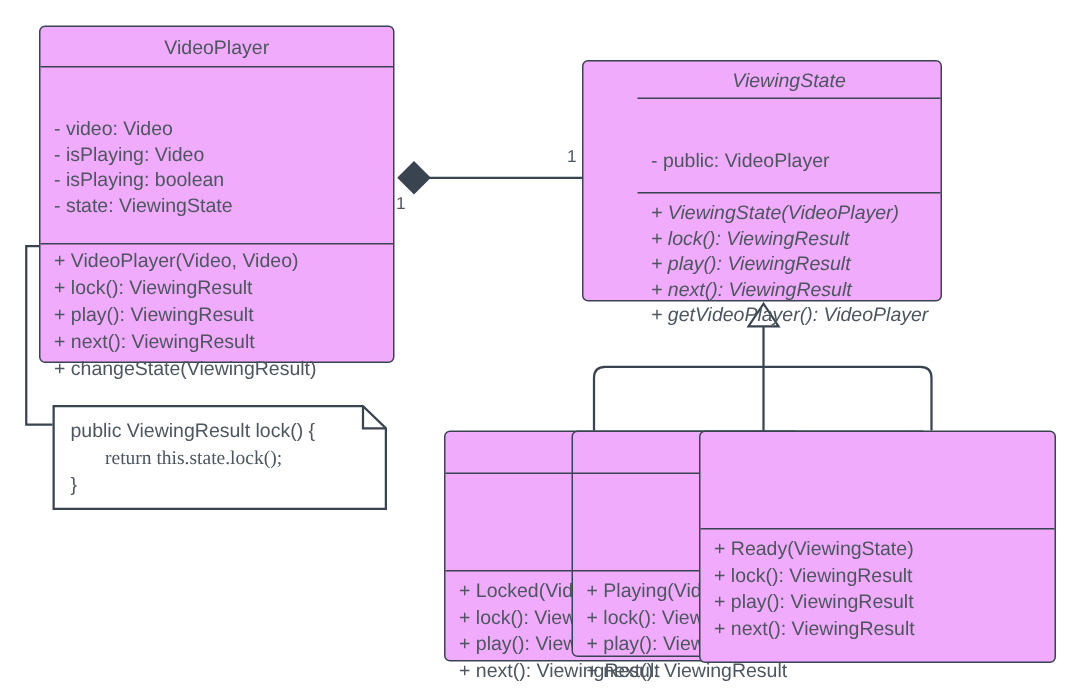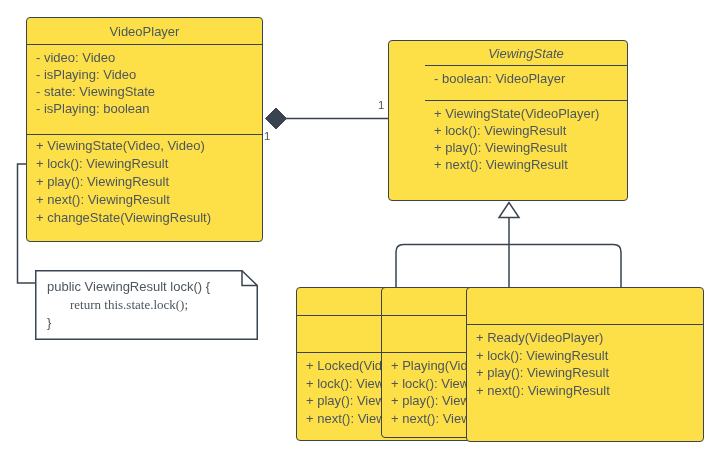--- a/index.html
+++ b/index.html
@@ -8,36 +8,36 @@
     --bg:#ffffff;
   }
   html,body{margin:0;padding:0;}
   body{
     width:726px;height:466px;position:relative;background:var(--bg);
     font-family:"Liberation Sans", sans-serif;color:var(--text);overflow:hidden;
   }
   #canvas{position:absolute;inset:0;width:726px;height:466px;}
   svg.connectors{position:absolute;left:0;top:0;z-index:0;}
   .cls{
-    position:absolute;background:#fde047;border:1.5px solid var(--stroke);
+    position:absolute;background:#f0abfc;border:1.5px solid var(--stroke);
     border-radius:4px;display:flex;flex-direction:column;box-sizing:border-box;
   }
   .cls .title{
     border-bottom:1.5px solid var(--stroke);
     display:flex;align-items:center;justify-content:center;
     font-size:13px;flex:0 0 auto;box-sizing:border-box;white-space:nowrap;overflow:hidden;
   }
   .cls .attrs{
     border-bottom:1.5px solid var(--stroke);
-    box-sizing:border-box;flex:0 0 auto;padding:4px 0 0 9px;
+    box-sizing:border-box;flex:0 0 auto;padding:4px 0 0 9px;margin-top:28px;
   }
   .cls .methods{flex:1 1 auto;box-sizing:border-box;padding:2px 0 0 9px;}
   .line{font-size:13px;line-height:17px;white-space:nowrap;}
   .vp .methods .line{line-height:18px;}
-  .vs .methods .line{line-height:17px;}
+  .vs .methods .line{line-height:17px;font-style:italic;}
   .sub .methods .line{line-height:17.5px;}
   .vs .title-label{font-style:italic;}
   .notetext{
     position:absolute;left:35px;top:270px;width:222px;height:70px;
     box-sizing:border-box;padding:8px 0 0 12px;z-index:1;
   }
   .notetext .line{line-height:18px;}
   .notetext .indented{padding-left:23px;font-family:Liberation Serif, serif;}
   .mult{
     position:absolute;font-size:11.5px;line-height:12px;color:var(--text);z-index:1;
@@ -63,44 +63,45 @@
     <path d="M242,270.75 L242,285.5 L257.25,285.5" fill="none" stroke="#394450" stroke-width="1.5"></path>
   </svg>
 
   <div class="cls vp" style="left:26px;top:17px;width:237px;height:225px;z-index:1;">
     <div class="title" style="height:27px;">
       <span class="title-label">VideoPlayer</span>
     </div>
     <div class="attrs" style="height:90px;">
       <div class="line">- video: Video</div>
       <div class="line">- isPlaying: Video</div>
+      <div class="line">- isPlaying: boolean</div>
       <div class="line">- state: ViewingState</div>
-      <div class="line">- isPlaying: boolean</div>
     </div>
     <div class="methods">
-      <div class="line">+ ViewingState(Video, Video)</div>
+      <div class="line">+ VideoPlayer(Video, Video)</div>
       <div class="line">+ lock(): ViewingResult</div>
       <div class="line">+ play(): ViewingResult</div>
       <div class="line">+ next(): ViewingResult</div>
       <div class="line">+ changeState(ViewingResult)</div>
     </div>
   </div>
 
   <div class="cls vs" style="left:388px;top:40px;width:240px;height:161px;z-index:1;padding-left:36px;">
     <div class="title" style="height:25px;">
       <span class="title-label">ViewingState</span>
     </div>
     <div class="attrs" style="height:35px;">
-      <div class="line">- boolean: VideoPlayer</div>
+      <div class="line">- public: VideoPlayer</div>
     </div>
     <div class="methods" style="padding-top:4px;">
       <div class="line">+ ViewingState(VideoPlayer)</div>
       <div class="line">+ lock(): ViewingResult</div>
       <div class="line">+ play(): ViewingResult</div>
       <div class="line">+ next(): ViewingResult</div>
+      <div class="line">+ getVideoPlayer(): VideoPlayer</div>
     </div>
   </div>
 
   <div class="cls sub" style="left:296px;top:287px;width:238px;height:154px;z-index:1;">
     <div class="title" style="height:28px;">
       <span class="title-label">Locked</span>
     </div>
     <div class="attrs" style="height:37px;"></div>
     <div class="methods" style="padding-top:4px;">
       <div class="line">+ Locked(VideoPlayer)</div>
@@ -119,21 +120,21 @@
       <div class="line">+ Playing(VideoPlayer)</div>
       <div class="line">+ lock(): ViewingResult</div>
       <div class="line">+ play(): ViewingResult</div>
       <div class="line">+ next(): ViewingResult</div>
     </div>
   </div>
 
   <div class="cls sub" style="left:466px;top:287px;width:238px;height:155px;z-index:3;">
     <div class="attrs" style="height:37px;"></div>
     <div class="methods" style="padding-top:4px;">
-      <div class="line">+ Ready(VideoPlayer)</div>
+      <div class="line">+ Ready(ViewingState)</div>
       <div class="line">+ lock(): ViewingResult</div>
       <div class="line">+ play(): ViewingResult</div>
       <div class="line">+ next(): ViewingResult</div>
     </div>
   </div>
 
   <div class="notetext">
     <div class="line">public ViewingResult lock() {</div>
     <div class="line indented">return this.state.lock();</div>
     <div class="line">}</div>

